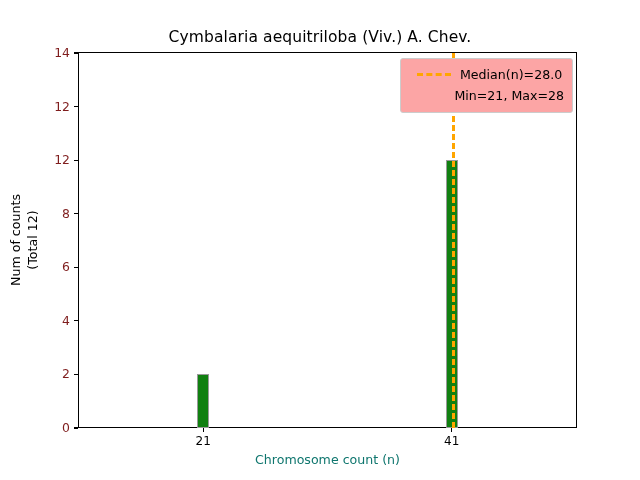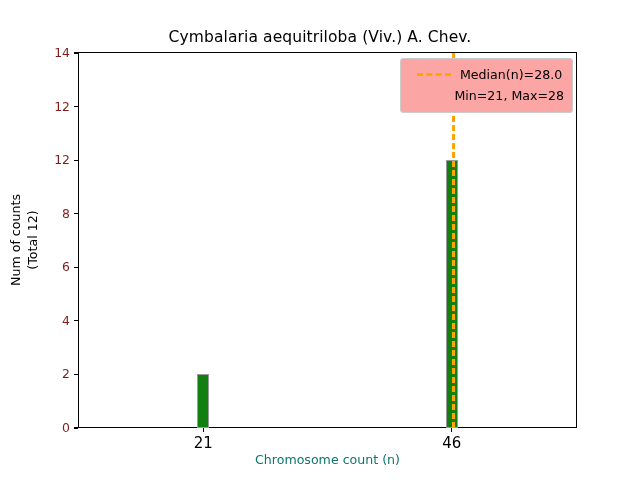--- a/index.html
+++ b/index.html
@@ -112,21 +112,21 @@
     width: 1.2px;
     height: 3.6px;
     background: #000000;
   }
   .xtick .tick-label {
     position: absolute;
     left: -24px;
     top: 6px;
     width: 48px;
     text-align: center;
-    font-size: 15px;
+    font-size: 12px;
     color: #000000;
     white-space: nowrap;
   }
 
   
   .xlabel {
     position: absolute;
     left: 78px;
     top: 452px;
     width: 499px;
@@ -252,21 +252,21 @@
       </div>
   </div>
 
   <div id="xticks">
       <div class="xtick" style="left: 203.25px;">
         <div class="tick-mark"></div>
         <div class="tick-label">21</div>
       </div>
       <div class="xtick" style="left: 451.75px;">
         <div class="tick-mark"></div>
-        <div class="tick-label">46</div>
+        <div class="tick-label">41</div>
       </div>
     </div>
 
   <div class="xlabel">Chromosome count (n)</div>
 
   <div class="legend">
     <div class="legend-row">
       <span class="legend-swatch"></span>
       <span class="legend-text">Median(n)=28.0</span>
     </div>

